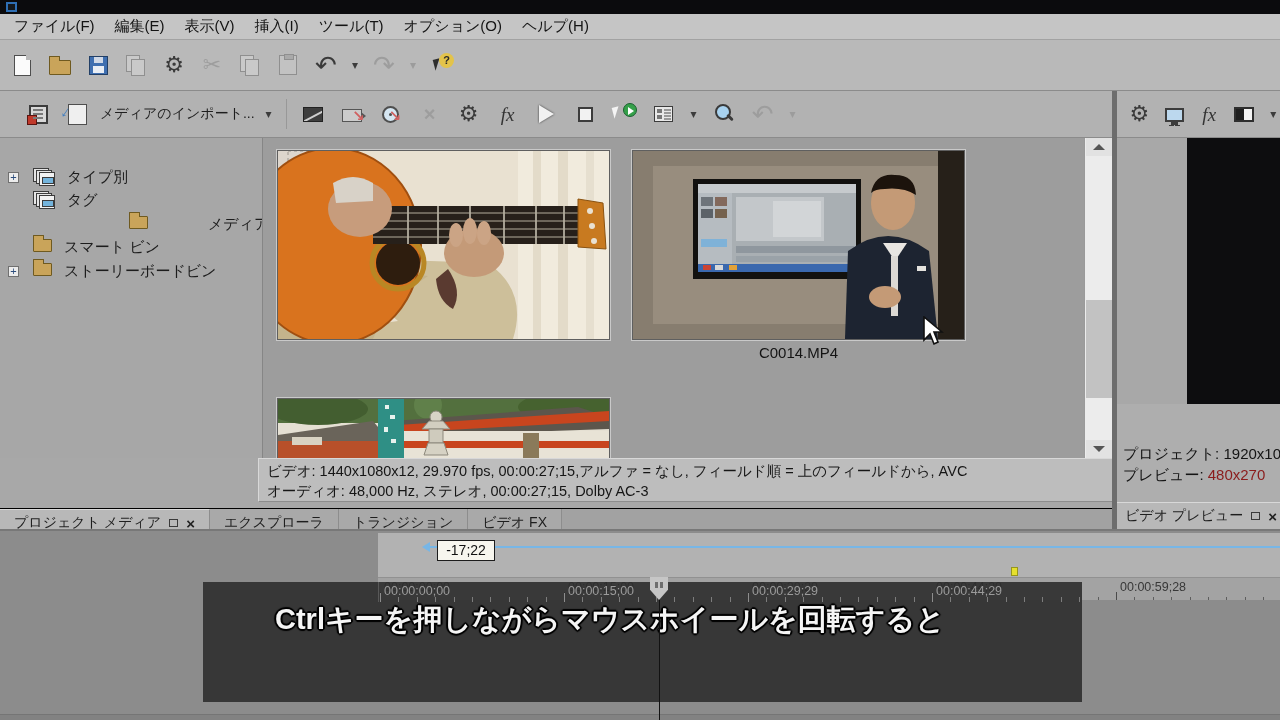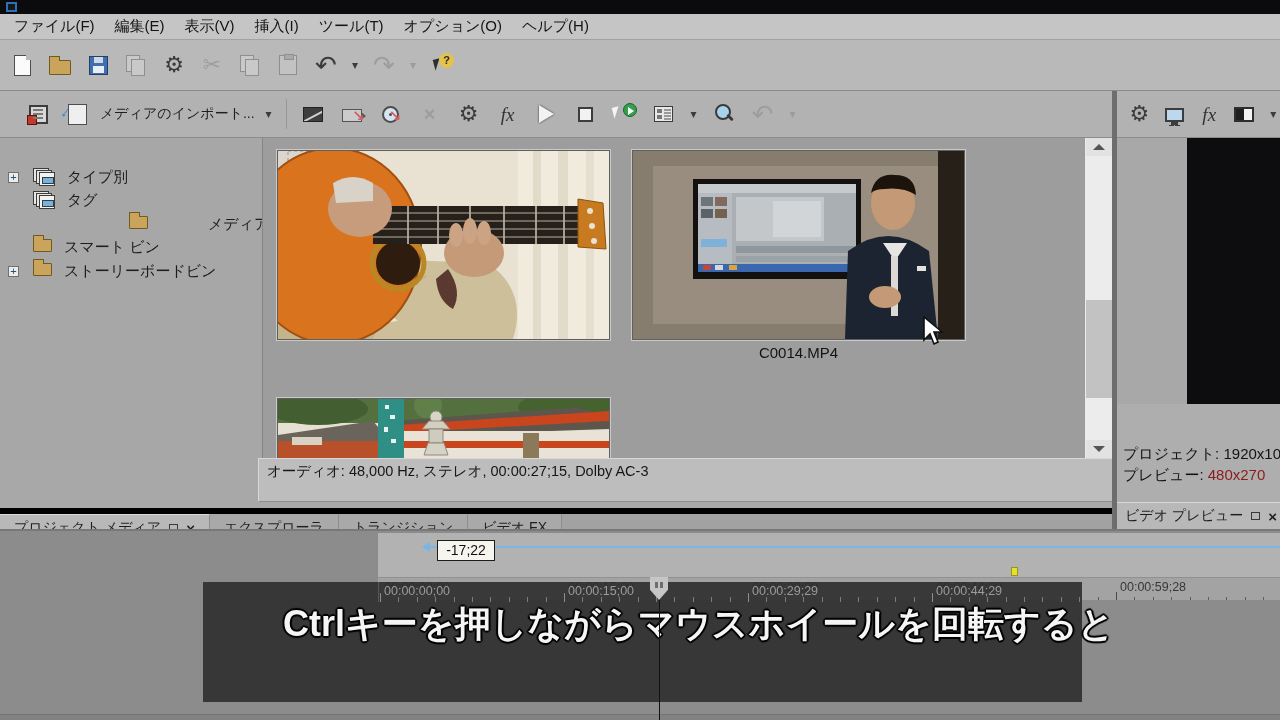--- a/index.html
+++ b/index.html
@@ -93,21 +93,21 @@
   #media-scrollbar { left:1084px; top:138px; width:28px; height:320px; background:#ececec; border-left:1px solid #9a9a9a; }
   .sb-btn { position:absolute; left:1px; width:26px; height:18px; background:#e2e2e2; display:flex; align-items:center; justify-content:center; }
   .tri-up { width:0; height:0; border-bottom:6px solid #555; border-left:6px solid transparent; border-right:6px solid transparent; }
   .tri-down { width:0; height:0; border-top:6px solid #555; border-left:6px solid transparent; border-right:6px solid transparent; }
   #sb-thumb { position:absolute; left:1px; top:162px; width:26px; height:98px; background:#c2c2c2; }
 
   #info-bar { left:258px; top:458px; width:854px; height:44px; background:#bdbdbd; border:1px solid #d8d8d8; border-bottom-color:#8d8d8d; border-right:none; padding:2px 8px; }
   #info-bar div { font-size:14.5px; color:#161616; line-height:20px; white-space:nowrap; }
 
   
-  #tab-row { left:0; top:508px; width:1112px; height:27px; background:#a2a2a2; border-top:6px solid #000000; display:flex; }
+  #tab-row { left:0; top:508px; width:1112px; height:27px; background:#a2a2a2; border-top:1px solid #000000; display:flex; }
   .tab { height:27px; display:flex; align-items:center; justify-content:center; gap:8px; font-size:14px; color:#1e1e1e; border-right:1px solid #8d8d8d; background:#a9a9a9; padding:0 14px; }
   .tab.active { background:#b8b8b8; border-top:1px solid #d8d8d8; }
   .pin-sq { width:9px; height:8px; border:1.5px solid #3a3a3a; display:inline-block; }
   .tab-close { font-size:15px; font-weight:bold; color:#222; line-height:1; }
 
   
   #splitter-v { left:1112px; top:91px; width:5px; height:438px; background:#6d6d6d; }
   #preview-panel { left:1117px; top:91px; width:163px; height:438px; background:#aeaeae; }
   #preview-toolbar { position:absolute; left:0; top:0; width:163px; height:47px; background:#b2b2b2; border-bottom:1px solid #8b8b8b; display:flex; align-items:center; gap:10px; padding-left:10px; }
   #preview-screen-zone { position:absolute; left:0; top:47px; width:163px; height:266px; background:#a8a8a8; }
@@ -132,21 +132,21 @@
   .rl-minor { position:absolute; bottom:0; width:1px; height:5px; background:#5e5e5e; }
   #yellow-marker { position:absolute; left:1011px; top:36px; width:7px; height:9px; background:#e6e02e; border:1px solid #96961e; }
   #track-area { position:absolute; left:0; top:69px; width:1280px; height:114px; background:#8c8c8c; }
   #tl-bottom-strip { position:absolute; left:0; top:183px; width:1280px; height:8px; background:#828282; border-top:1px solid #757575; }
 
   #subtitle-overlay { position:absolute; left:203px; top:51px; width:879px; height:120px; background:rgba(45,45,45,0.90); }
   .ghost-label { position:absolute; top:2px; font-size:12.5px; color:#9b9b9b; white-space:nowrap; }
   .ghost-minor { position:absolute; top:15px; width:1px; height:5px; background:#7d7d7d; }
   .ghost-major { position:absolute; top:11px; width:1px; height:9px; background:#8d8d8d; }
   .ghost-bound { position:absolute; left:175px; top:0; width:1px; height:20px; background:#585858; }
-  .sub-line { position:absolute; left:80px; color:#f5f5f5; font-size:36px; font-weight:600; white-space:nowrap;
+  .sub-line { position:absolute; left:72px; color:#f5f5f5; font-size:29px; font-weight:600; white-space:nowrap;
     text-shadow:-2px 0 1px #000, 2px 0 1px #000, 0 -2px 1px #000, 0 2px 1px #000, -1px -1px 1px #000, 1px 1px 1px #000, -1px 1px 1px #000, 1px -1px 1px #000; }
   #sub-line1 { top:18px; } #sub-line2 { top:60px; }
 
   #playhead-line { position:absolute; left:659px; top:68px; width:1px; height:123px; background:#121212; z-index:20; }
   #playhead-head { position:absolute; left:650px; top:46px; width:18px; height:23px; background:#c6c6c6; z-index:21;
     clip-path:polygon(0 0,100% 0,100% 55%,50% 100%,0 55%); filter:drop-shadow(0 0 1px #222); }
   #playhead-head i { position:absolute; top:5px; width:3px; height:6px; background:#6e6e6e; }
   #playhead-head i:first-child { left:5px; } #playhead-head i:last-child { left:10px; }
 
   
@@ -431,20 +431,21 @@
   <div class="sb-btn" style="top:0">
       <span class="tri-up"></span>
     </div>
   <div id="sb-thumb"></div>
   <div class="sb-btn" style="bottom:0">
       <span class="tri-down"></span>
     </div>
 </div>
 
 <div class="abs" id="info-bar">
+  <div>ビデオ: 1440x1080x12, 29.970 fps, 00:00:27;15,アルファ = なし, フィールド順 = 上のフィールドから, AVC</div>
   <div>オーディオ: 48,000 Hz, ステレオ, 00:00:27;15, Dolby AC-3</div>
 </div>
 
 <div class="abs" id="tab-row">
     <div class="tab active">
       <span>プロジェクト メディア</span>
       <span class="pin-sq"></span>
       <span class="tab-close">×</span>
     </div>
     <div class="tab">

